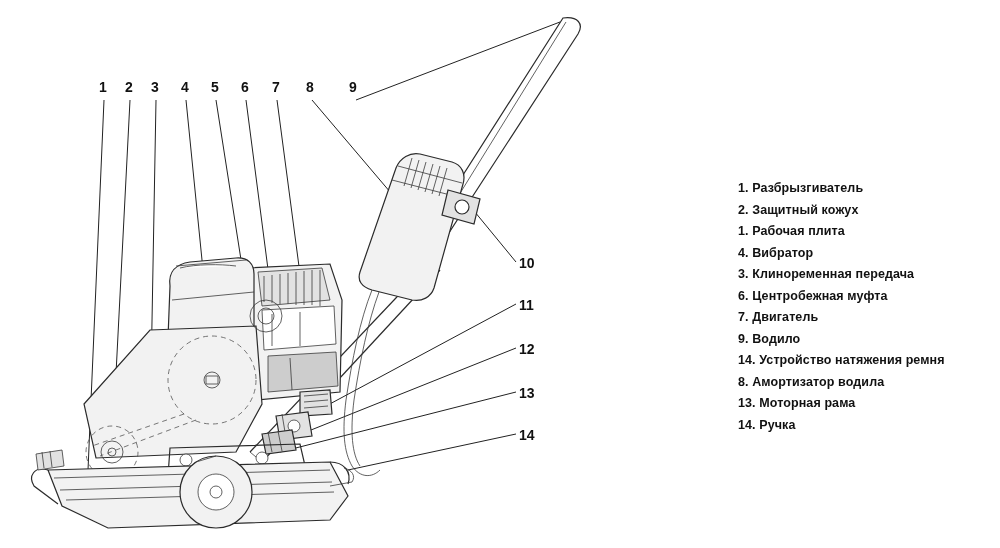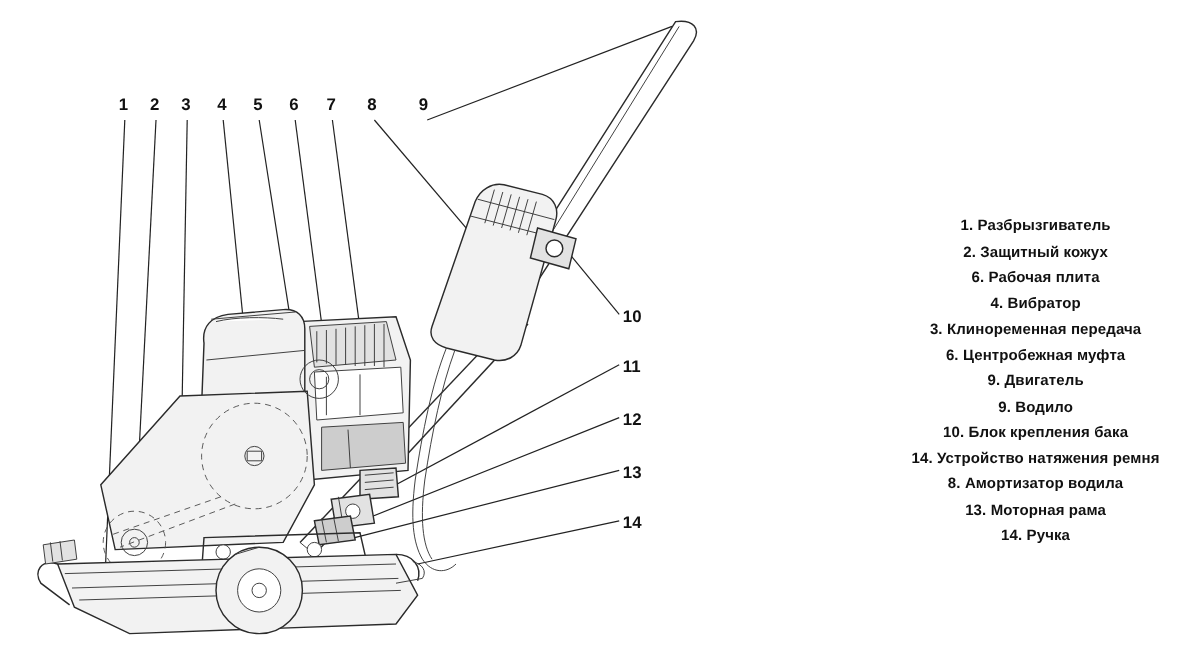--- a/index.html
+++ b/index.html
@@ -33,21 +33,20 @@
     top: 178px;
     width: 250px;
     font-size: 12.5px;
     line-height: 21.5px;
     color: #111;
   }
   .legend-item {
     white-space: nowrap;
     font-weight: bold;
     letter-spacing: 0.1px;
-    text-align: center;
   }
   .callout-num {
     font-size: 14px;
     font-weight: bold;
     fill: #111;
     font-family: "Liberation Sans", sans-serif;
   }
   .lead {
     stroke: #222;
     stroke-width: 1;
@@ -247,26 +246,25 @@
       <g>
         <path class="mach-thin" d="M344 468 C 352 470 356 476 352 482 L 330 486"></path>
       </g>
 
     </g>
   </svg>
 
   <div class="legend">
     <div class="legend-item">1. Разбрызгиватель</div>
     <div class="legend-item">2. Защитный кожух</div>
-    <div class="legend-item">6. Рабочая плита</div>
+    <div class="legend-item">1. Рабочая плита</div>
     <div class="legend-item">4. Вибратор</div>
     <div class="legend-item">3. Клиноременная передача</div>
     <div class="legend-item">6. Центробежная муфта</div>
-    <div class="legend-item">9. Двигатель</div>
+    <div class="legend-item">7. Двигатель</div>
     <div class="legend-item">9. Водило</div>
-    <div class="legend-item">10. Блок крепления бака</div>
     <div class="legend-item">14. Устройство натяжения ремня</div>
     <div class="legend-item">8. Амортизатор водила</div>
     <div class="legend-item">13. Моторная рама</div>
     <div class="legend-item">14. Ручка</div>
   </div>
 
 </div>
 
 </body></html>

